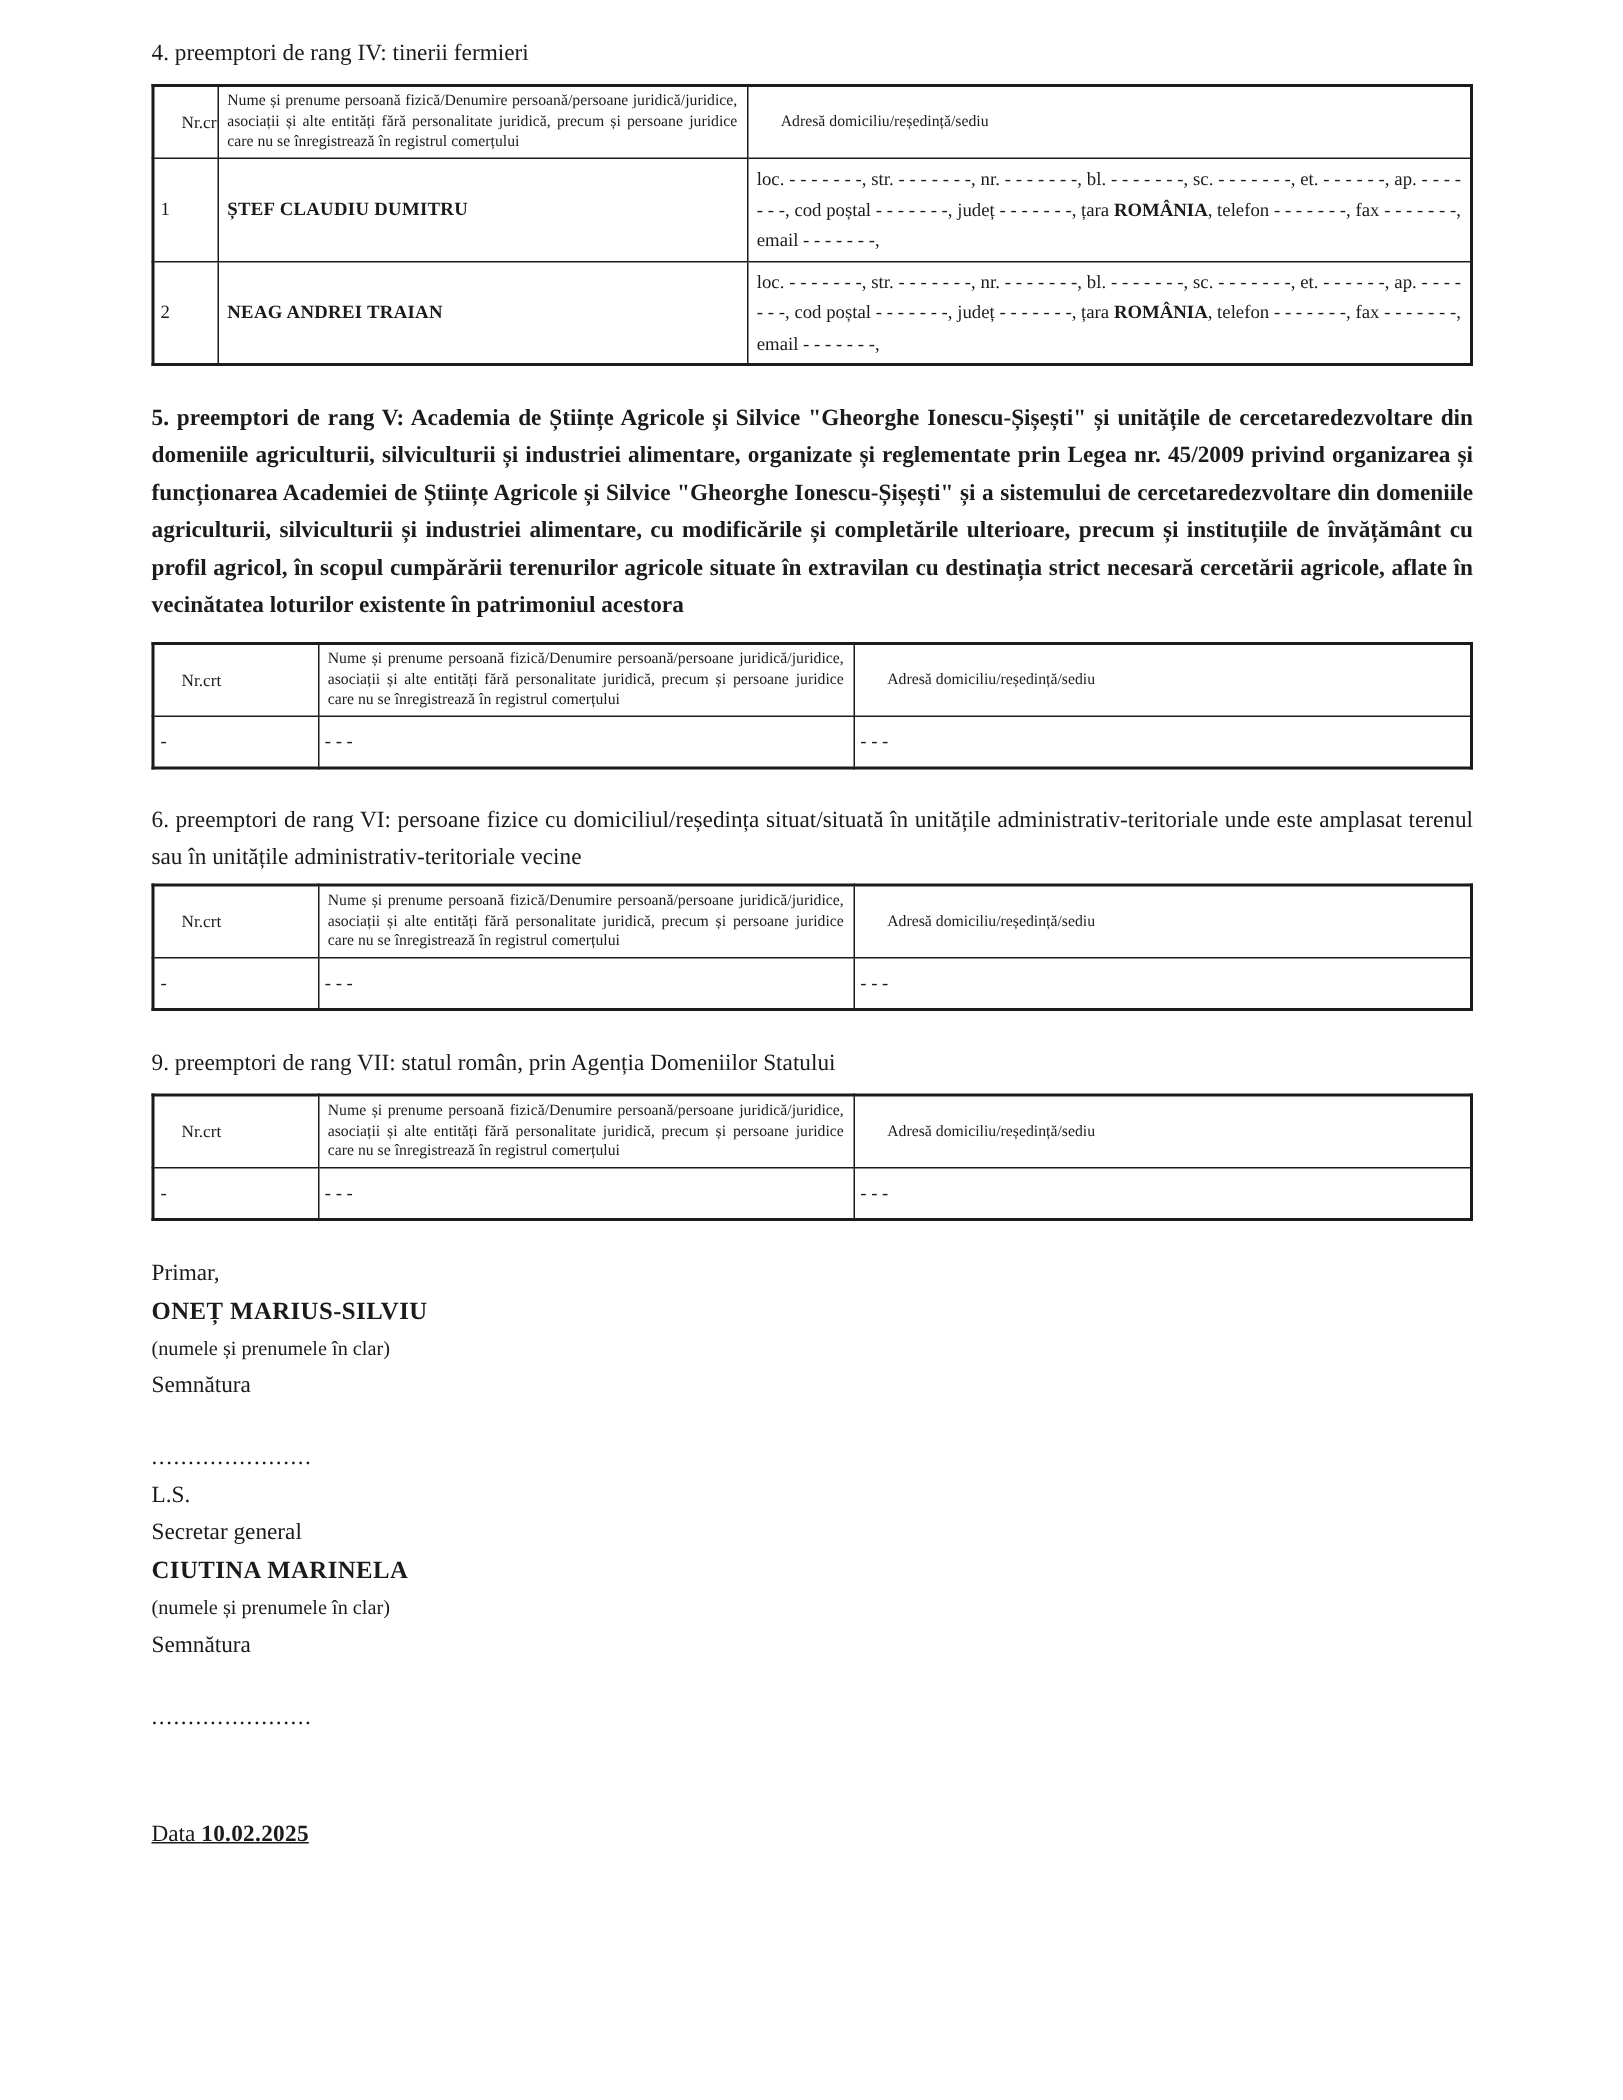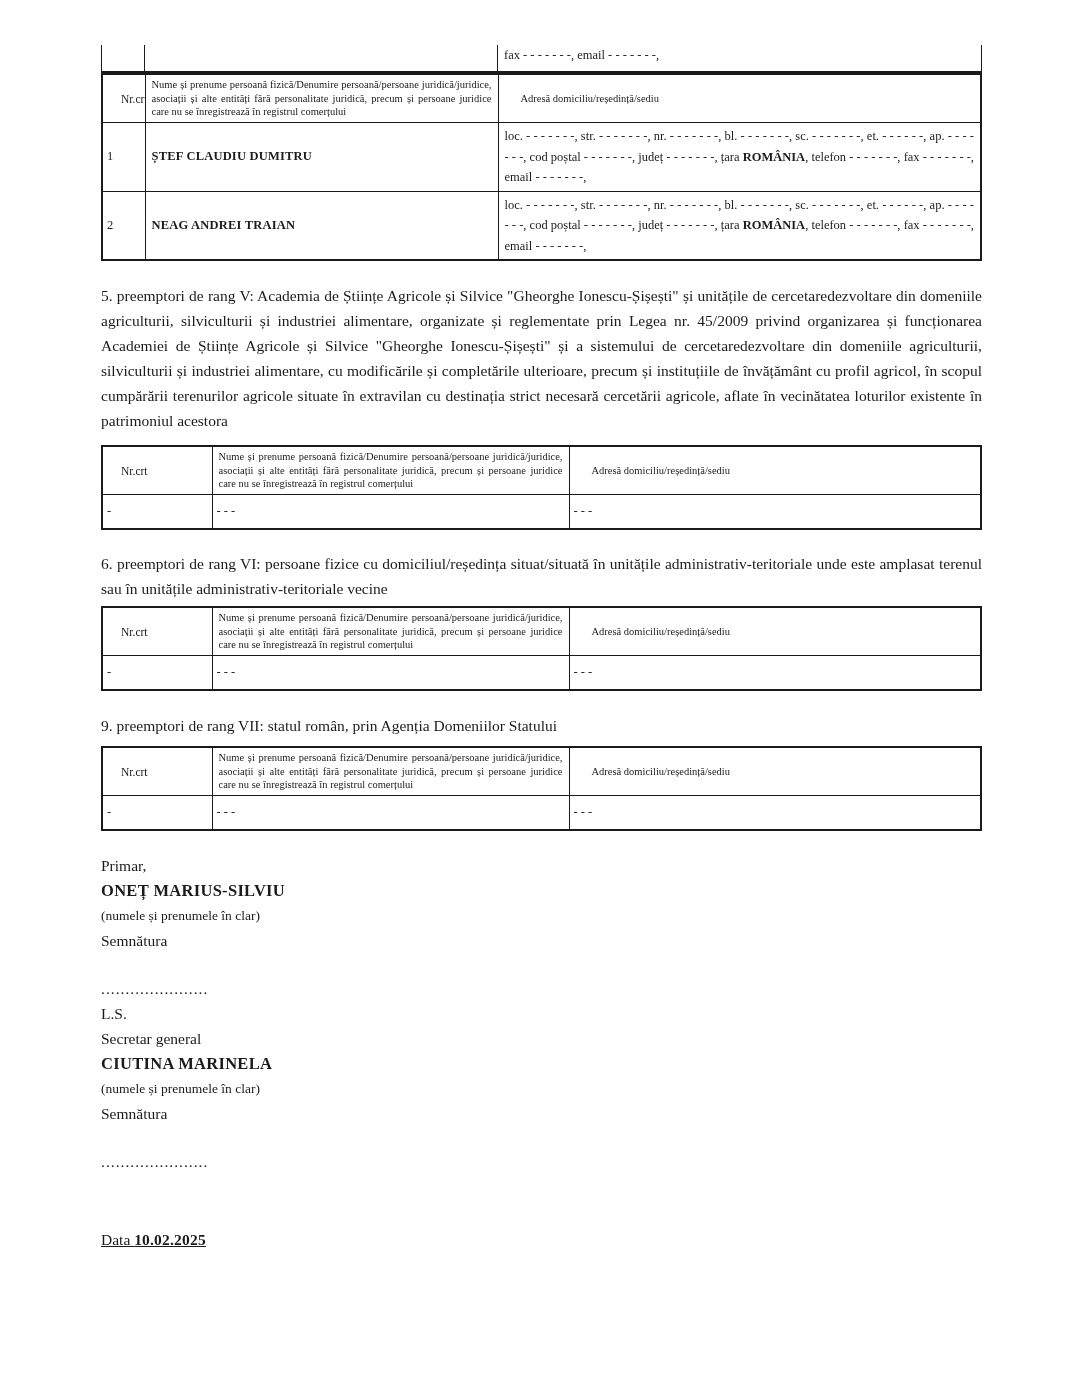--- a/index.html
+++ b/index.html
@@ -15,21 +15,21 @@
   .frag { display:flex; margin-top:45px; height:26px;
           border-left:1.5px solid #1b1b1b; border-right:1.5px solid #1b1b1b;
           border-bottom:2px solid #1b1b1b; }
   .frag .fc1 { width:42px; border-right:1.5px solid #1b1b1b; }
   .frag .fc2 { width:352px; border-right:1.5px solid #1b1b1b; }
   .frag .fc3 { flex:1; font-size:12.5px; padding:3px 0 0 6px; }
 
   
   .heading { font-size:15.5px; line-height:25px; }
   #h4 { margin:23px 0 8px; }
-  #para5 { margin:22px 0 12px; text-align:justify; }
+  #para5 { margin:22px 0 12px; text-align:justify;font-weight:bold; }
   #h6 { margin:21px 0 5px; text-align:justify; }
   #h7 { margin:22px 0 8px; }
 
   
   table.doc { border-collapse:collapse; width:881px; table-layout:fixed;
               border:2px solid #1b1b1b; }
   table.doc td { border:1.5px solid #1b1b1b; vertical-align:middle; overflow:hidden; }
   .hdr td { height:43px; }
   .c-nr-h   { font-size:11.5px; padding-left:18px; }
   .c-name-h { font-size:10.5px; line-height:13.5px; text-align:justify; padding:2px 6px; vertical-align:middle; }
@@ -49,26 +49,22 @@
 
   
   #footer { margin-top:57px; font-size:15.5px;text-decoration:underline; }
   #footer b { letter-spacing:.2px; }
 </style>
 </head>
 <body>
 
 <div class="content">
 
-  <div class="frag">
-    <div class="fc1"></div>
-    <div class="fc2"></div>
-    <div class="fc3">fax - - - - - - -, email - - - - - - -,</div>
-  </div>
 
+  <div id="h4" class="heading">4. preemptori de rang IV: tinerii fermieri</div>
 
   <table class="doc t4">
     <colgroup>
         <col style="width:43px">
         <col style="width:353px">
         <col>
       </colgroup>
     <tbody>
         <tr class="hdr">
       <td class="c-nr-h">Nr.crt</td>

